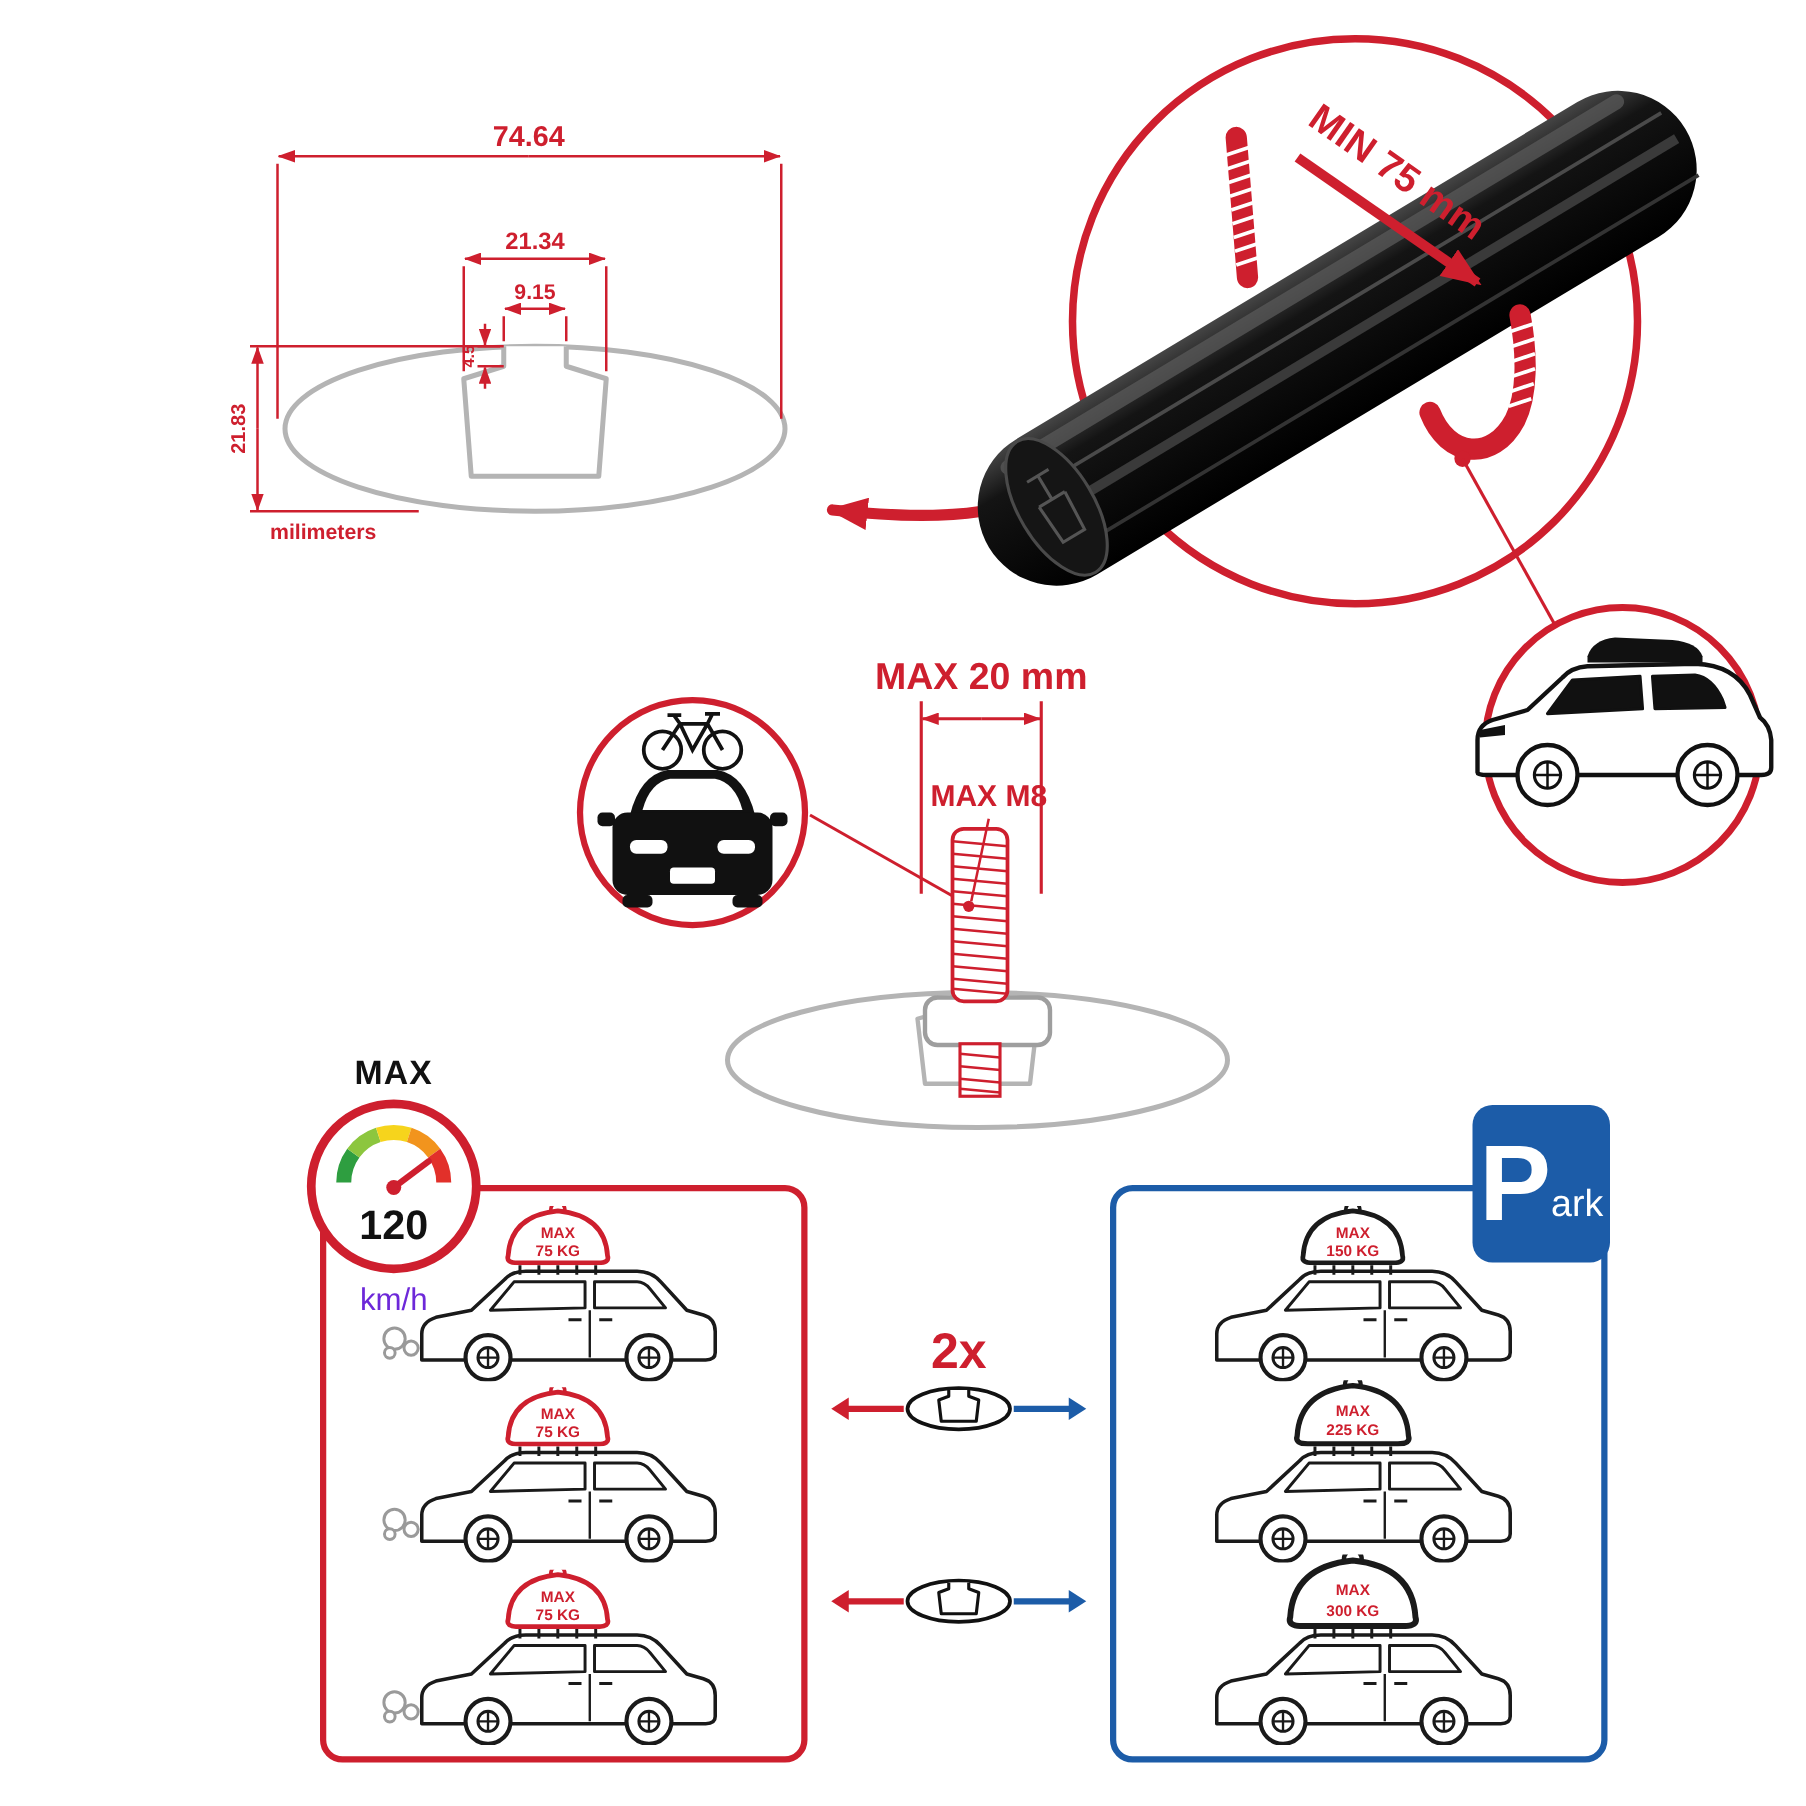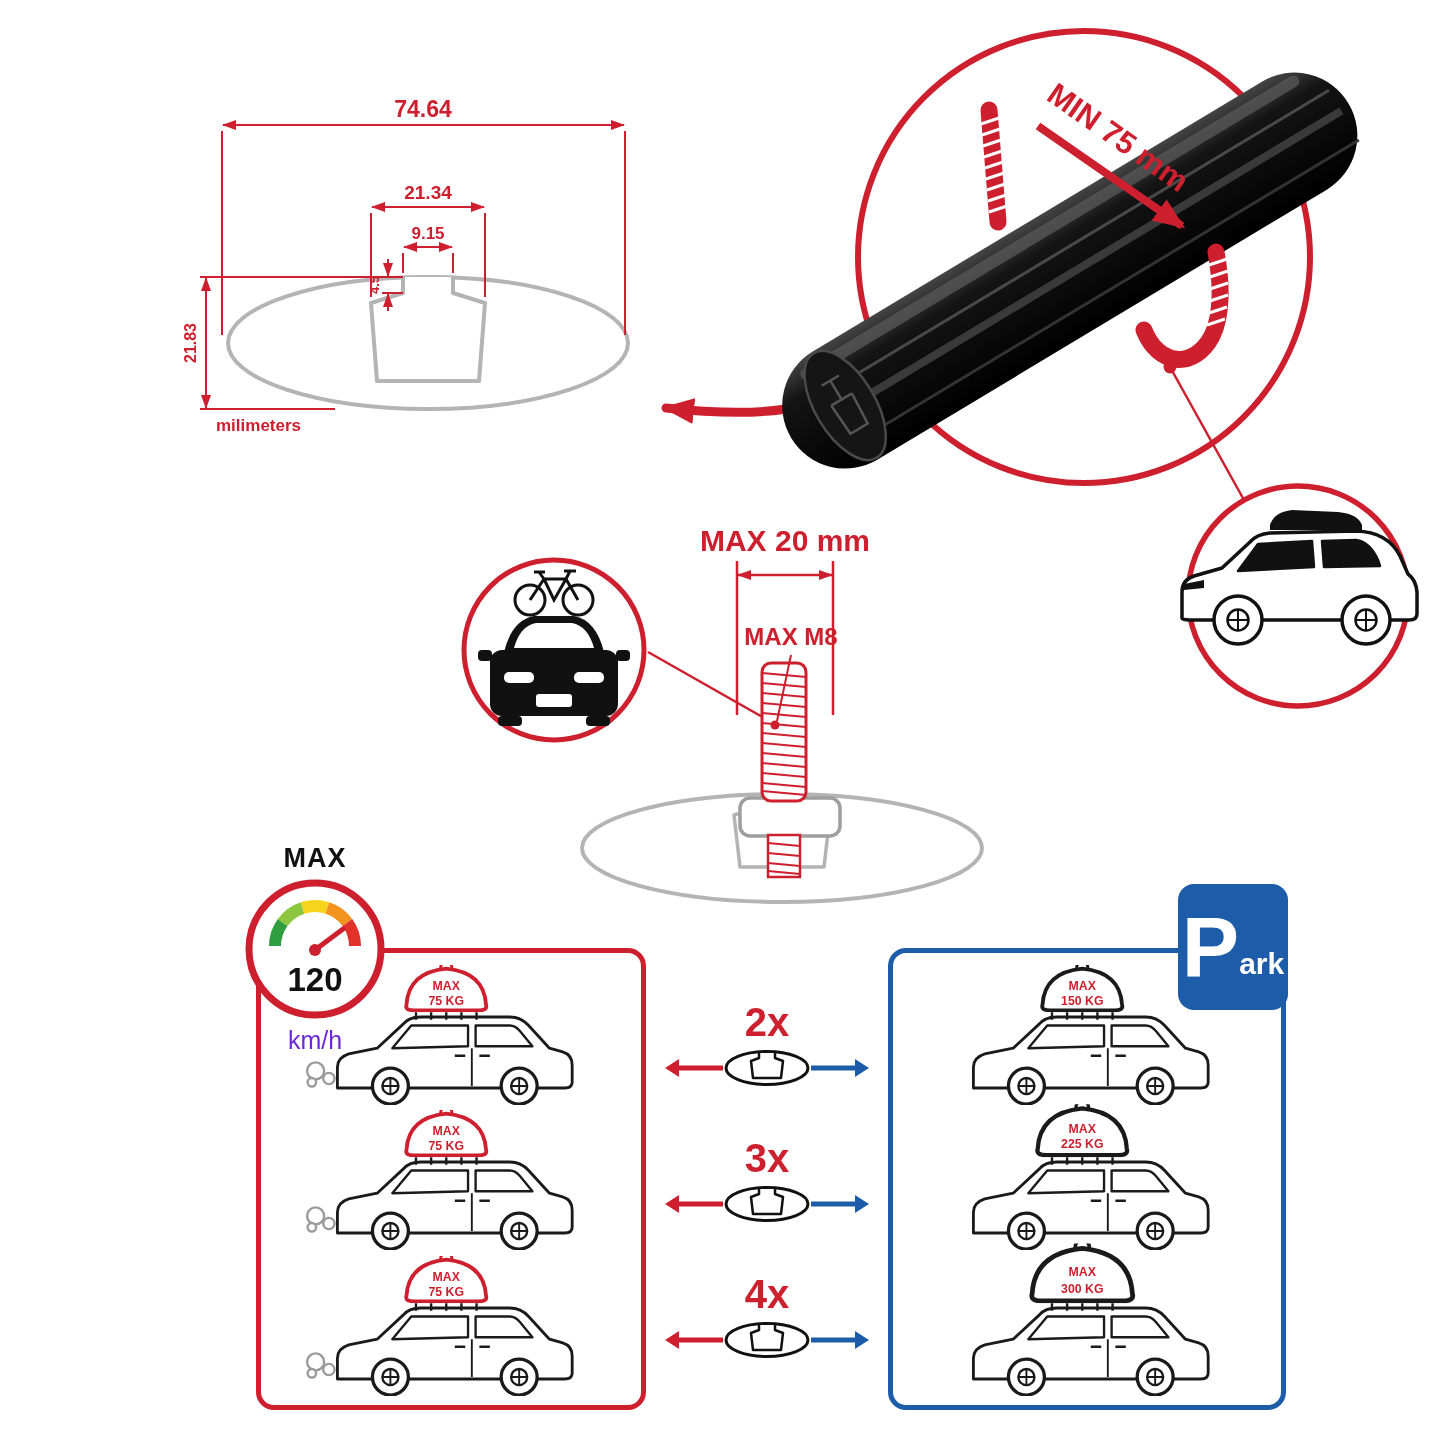--- a/index.html
+++ b/index.html
@@ -18,21 +18,21 @@
   .count-col{display:flex;flex-direction:column;justify-content:space-evenly}
   .count-group{text-align:center}
   .count-label{font-size:40px;font-weight:bold;color:#ce1f2e;line-height:1}
   .icon-row{display:flex;align-items:center;justify-content:center;margin-top:6px}
   .gauge-block{text-align:center}
   .gauge-top{font-size:27px;font-weight:bold;color:#111;letter-spacing:1px}
   .gauge-bottom{font-size:25px;color:#6d28d9;margin-top:2px}
   .park{display:flex;align-items:center;justify-content:center;background:#1c5ca8;
         border-radius:16px;z-index:6}
   .park .big{color:#fff;font-size:86px;font-weight:bold;line-height:1}
-  .park .small{color:#fff;font-size:30px;font-weight:bold;margin-top:34px}
+  .park .small{color:#fff;font-size:30px;font-weight:normal;margin-top:34px}
 </style>
 </head>
 <body>
 
 <svg width="0" height="0" style="position:absolute">
   <defs>
     <marker id="arrDim" markerUnits="userSpaceOnUse" markerWidth="14" markerHeight="10" refX="13" refY="5" orient="auto">
       <path d="M0 0 L14 5 L0 10 Z" fill="#ce1f2e"></path>
     </marker>
     <marker id="arrBig" markerUnits="userSpaceOnUse" markerWidth="32" markerHeight="26" refX="28" refY="13" orient="auto">
@@ -304,38 +304,20 @@
         <ellipse cx="44" cy="20" rx="41" ry="16.5" fill="#fff" stroke="#111" stroke-width="3"></ellipse>
         <path d="M36 5 L36 10 L28 13 L30 30 L58 30 L60 13 L52 10 L52 5" fill="#fff" stroke="#111" stroke-width="2.5" stroke-linejoin="round"></path>
       </svg>
       <svg width="58" height="22" viewBox="0 0 58 22">
         <line x1="0" y1="11" x2="45" y2="11" stroke="#1c5ca8" stroke-width="5"></line>
         <path d="M44 2 L44 20 L58 11 Z" fill="#1c5ca8"></path>
       </svg>
     </div>
   </div>
   <div class="count-group">
-    <div class="count-label">3x</div>
-    <div class="icon-row">
-      <svg width="58" height="22" viewBox="0 0 58 22">
-        <line x1="58" y1="11" x2="13" y2="11" stroke="#ce1f2e" stroke-width="5"></line>
-        <path d="M14 2 L14 20 L0 11 Z" fill="#ce1f2e"></path>
-      </svg>
-      <svg width="88" height="40" viewBox="0 0 88 40">
-        <ellipse cx="44" cy="20" rx="41" ry="16.5" fill="#fff" stroke="#111" stroke-width="3"></ellipse>
-        <path d="M36 5 L36 10 L28 13 L30 30 L58 30 L60 13 L52 10 L52 5" fill="#fff" stroke="#111" stroke-width="2.5" stroke-linejoin="round"></path>
-      </svg>
-      <svg width="58" height="22" viewBox="0 0 58 22">
-        <line x1="0" y1="11" x2="45" y2="11" stroke="#1c5ca8" stroke-width="5"></line>
-        <path d="M44 2 L44 20 L58 11 Z" fill="#1c5ca8"></path>
-      </svg>
-    </div>
-  </div>
-  <div class="count-group">
-    <div class="count-label">4x</div>
     <div class="icon-row">
       <svg width="58" height="22" viewBox="0 0 58 22">
         <line x1="58" y1="11" x2="13" y2="11" stroke="#ce1f2e" stroke-width="5"></line>
         <path d="M14 2 L14 20 L0 11 Z" fill="#ce1f2e"></path>
       </svg>
       <svg width="88" height="40" viewBox="0 0 88 40">
         <ellipse cx="44" cy="20" rx="41" ry="16.5" fill="#fff" stroke="#111" stroke-width="3"></ellipse>
         <path d="M36 5 L36 10 L28 13 L30 30 L58 30 L60 13 L52 10 L52 5" fill="#fff" stroke="#111" stroke-width="2.5" stroke-linejoin="round"></path>
       </svg>
       <svg width="58" height="22" viewBox="0 0 58 22">

